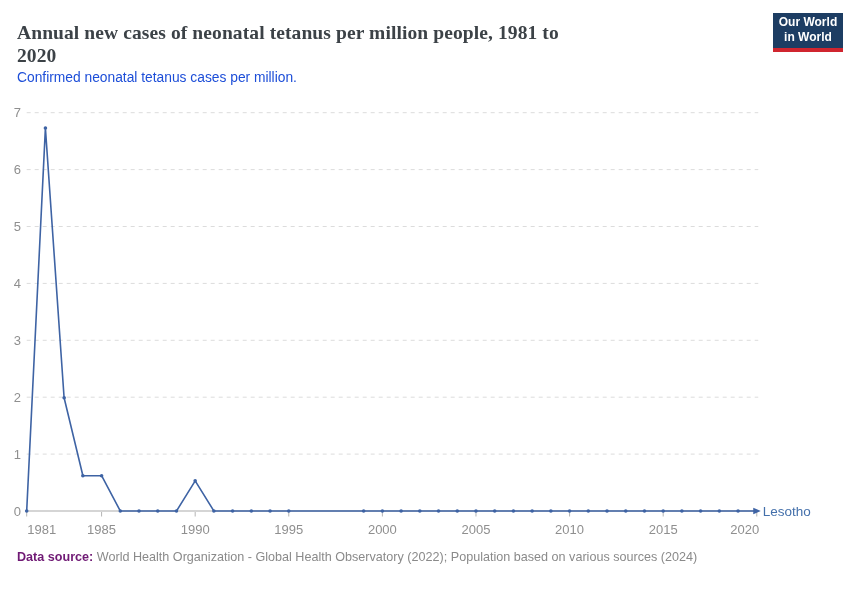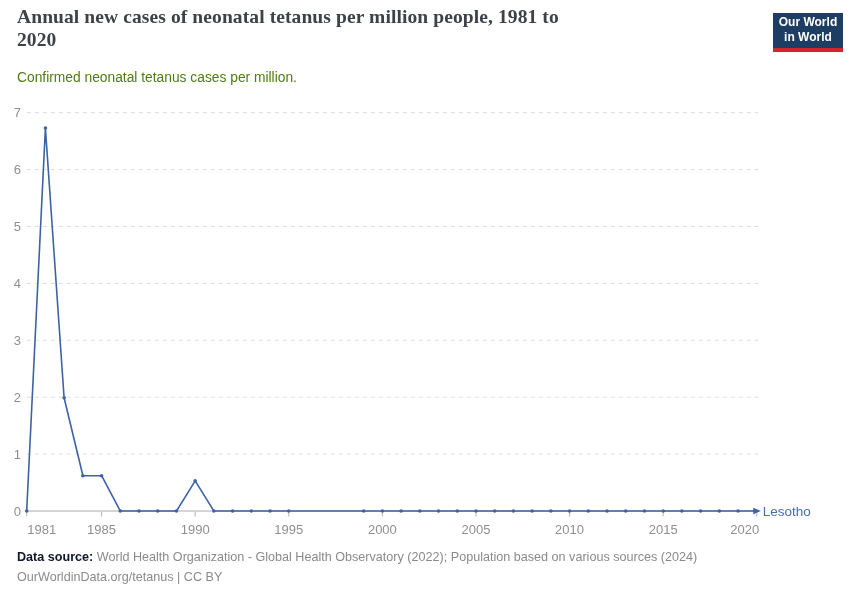--- a/index.html
+++ b/index.html
@@ -1,44 +1,44 @@
 <!DOCTYPE html>
 <html><head>
 <meta charset="utf-8">
 <style>
   html,body { margin:0; padding:0; background:#ffffff; }
   .canvas {
     position:relative; width:850px; height:600px; background:#ffffff;
     overflow:hidden; font-family:"Liberation Sans", sans-serif;
   }
   .title {
-    position:absolute; left:17px; top:6px; width:700px;
+    position:absolute; left:17px; top:22px; width:700px;
     font-family:"Liberation Serif", serif; font-weight:700;
     font-size:19.5px; line-height:22.5px; color:#3c4247;
     white-space:pre-line; letter-spacing:0.1px;
   }
   .subtitle {
     position:absolute; left:17px; top:70px;
-    font-size:13.8px; color:#4d7c0f;
+    font-size:13.8px; color:#1d4ed8;
   }
   .logo {
     position:absolute; left:773px; top:13px; width:70px; height:33px;
     border-bottom:4px solid #c2410c; background:#1d3d63;
     color:#ffffff; text-align:center; font-weight:700;
     font-size:12px; line-height:14.5px; padding-top:2px;
     box-sizing:content-box;
   }
   .chart-svg { position:absolute; left:0; top:0; }
   .chart-svg text.tick-label { font-family:"Liberation Sans", sans-serif; font-size:13px; fill:#8f8f8f; }
   .chart-svg text.entity-label { font-family:"Liberation Sans", sans-serif; font-size:13.5px; }
   .footer {
     position:absolute; left:17px; top:548px; width:760px;
     font-size:12.6px; color:#8a8a8a; line-height:19.5px;
   }
-  .footer .src-label { font-weight:700; color:#0f172a; }
+  .footer .src-label { font-weight:700; color:#701a75; }
 </style>
 </head>
 <body>
 
 <div class="canvas">
 
   <div class="title">Annual new cases of neonatal tetanus per million people, 1981 to
 2020</div>
   <div class="subtitle">Confirmed neonatal tetanus cases per million.</div>
 
@@ -118,16 +118,15 @@
       <circle cx="681.9" cy="511" r="1.8" fill="#3e63a4"></circle>
       <circle cx="700.62" cy="511" r="1.8" fill="#3e63a4"></circle>
       <circle cx="719.34" cy="511" r="1.8" fill="#3e63a4"></circle>
       <circle cx="738.06" cy="511" r="1.8" fill="#3e63a4"></circle>
       <polygon points="753.28,507.7 760.78,511 753.28,514.3" fill="#3e63a4"></polygon>
       <text x="762.78" y="515.5" fill="#4470ab" class="entity-label">Lesotho</text>
     </svg>
 
   <div class="footer">
     <div><span class="src-label">Data source:</span><span> World Health Organization - Global Health Observatory (2022); Population based on various sources (2024)</span></div>
-    <div>OurWorldinData.org/tetanus | CC BY</div>
   </div>
 
 </div>
 
 </body></html>

